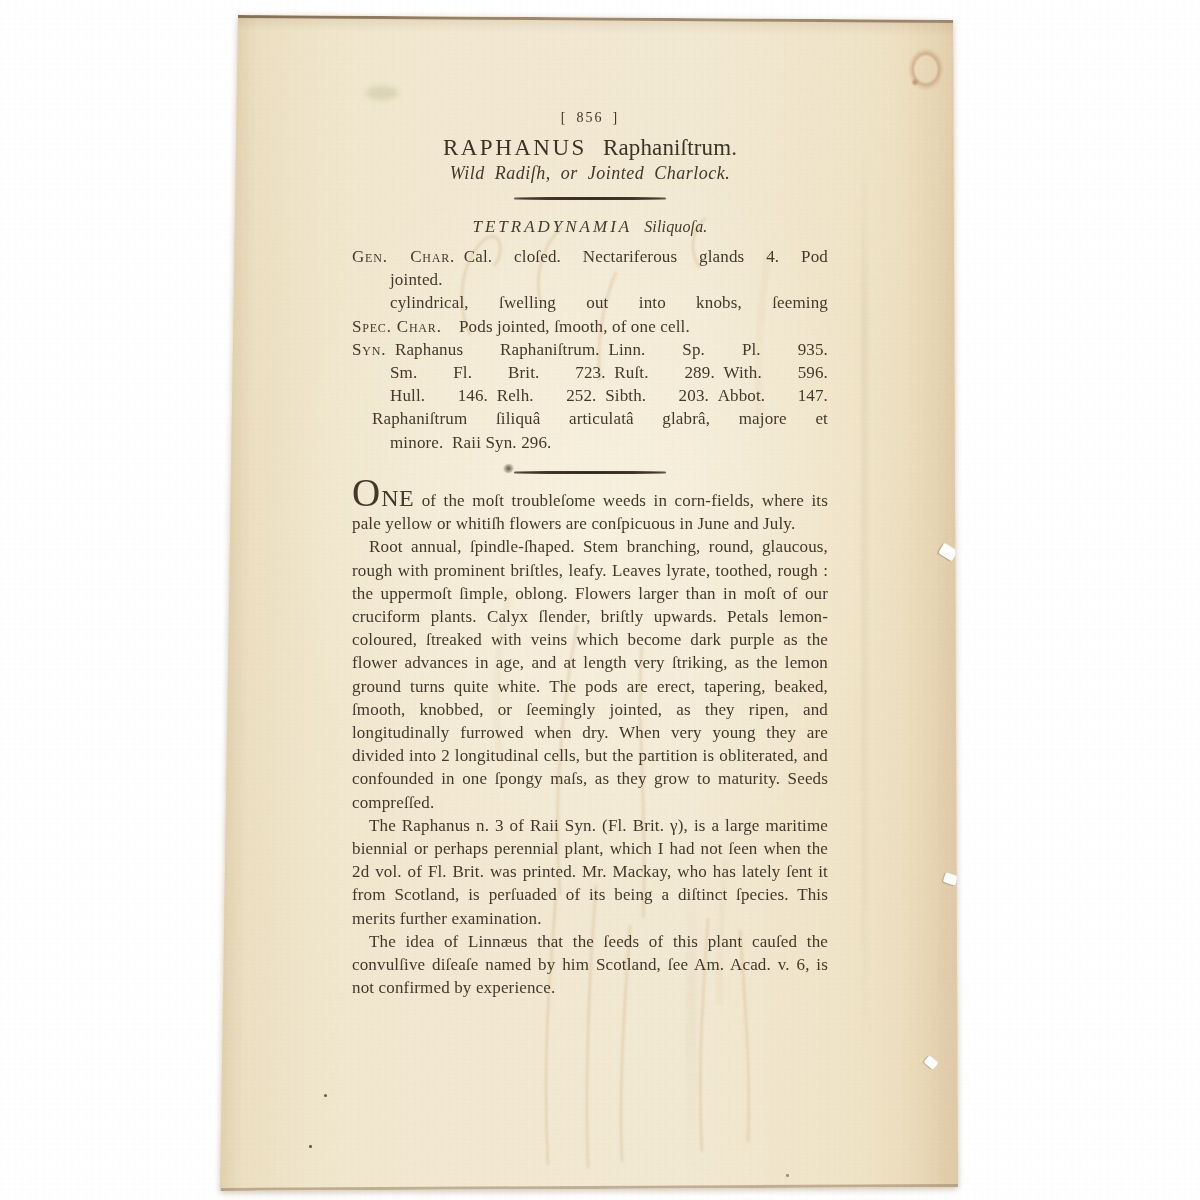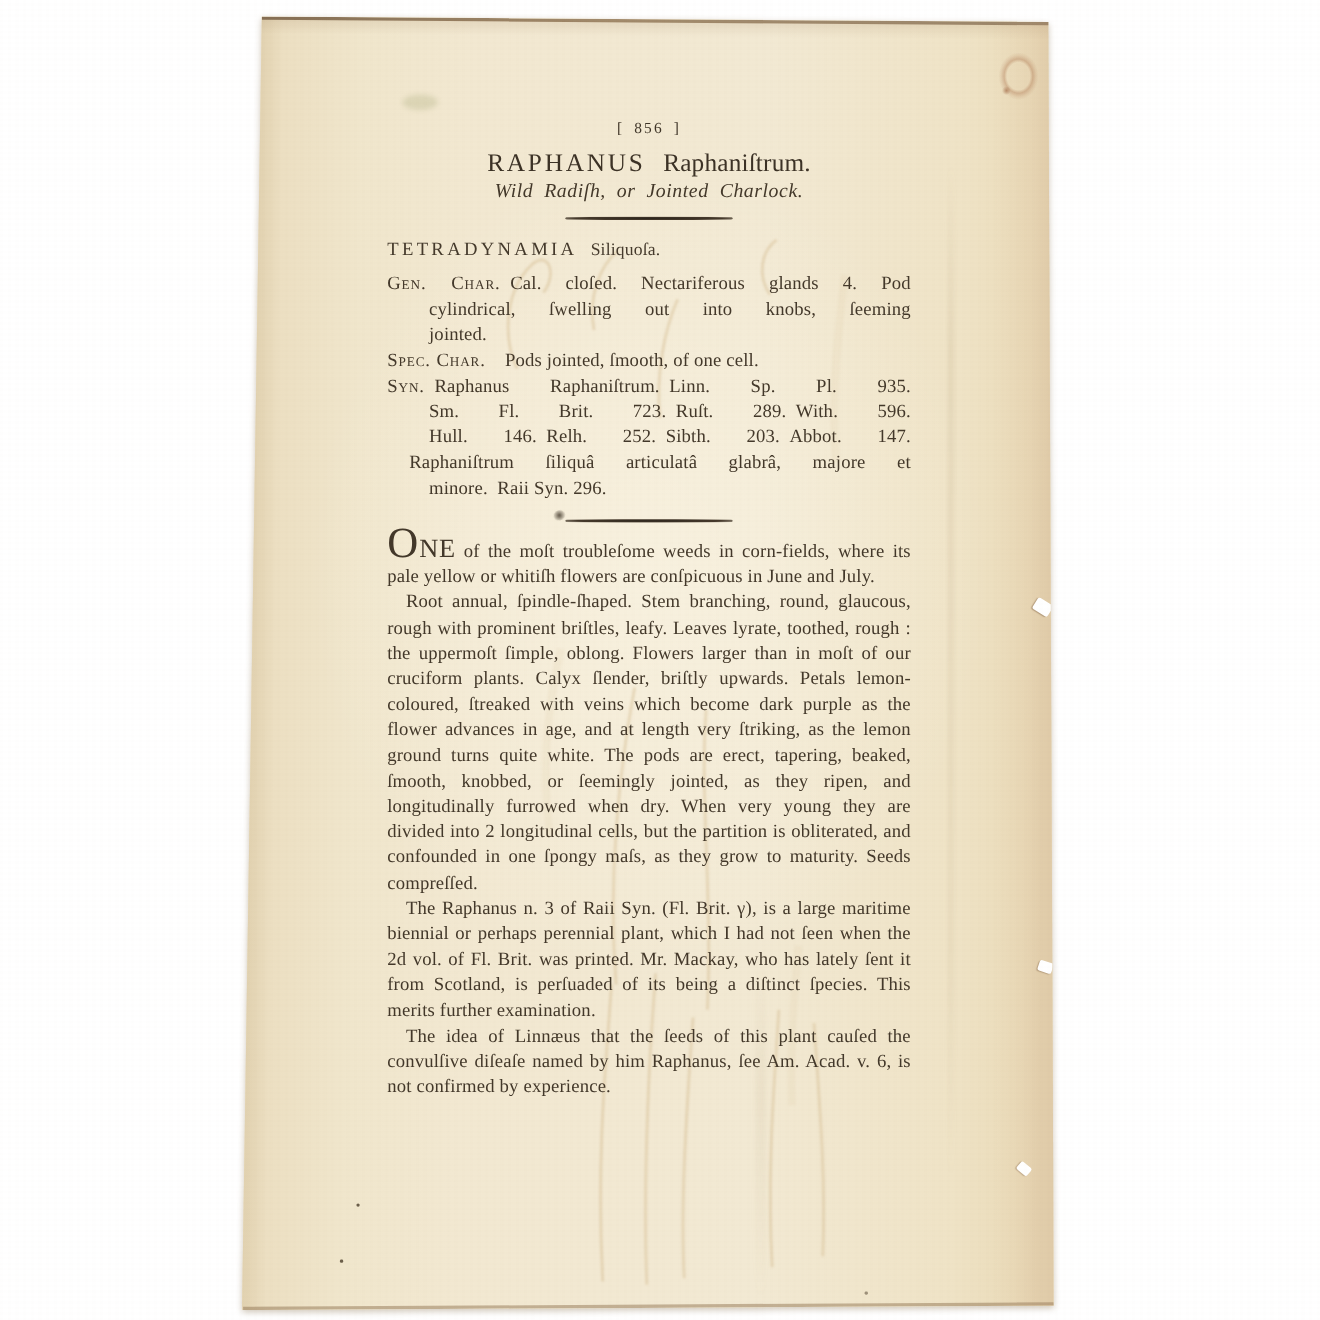--- a/index.html
+++ b/index.html
@@ -73,21 +73,21 @@
   .pagenum { text-align:center; font-size:14px; letter-spacing:2px; margin:8px 0 7px; color:#3e3427; }
   .title   { text-align:center; font-size:23px; margin-bottom:3px; color:#3c3226; }
   .title .genus   { letter-spacing:2.5px; margin-right:16px; }
   .subtitle { text-align:center; font-style:italic; font-size:18px; letter-spacing:.5px; word-spacing:5px; margin-bottom:11px; }
 
   .rule { height:3.2px; width:152px; margin:0 auto; border-radius:2px;
     background:radial-gradient(ellipse at center, #2c251d 0%, #45392b 62%, rgba(69,57,43,0) 100%); }
   .rule1 { margin-bottom:15px; }
   .rule2 { margin-top:17px; }
 
-  .classline { text-align:left; font-size:16px; margin-bottom:7px; color:#453a2c; }
+  .classline { text-align:center; font-style:italic; font-size:16px; margin-bottom:7px; color:#453a2c; }
   .classline .order { letter-spacing:3px; font-size:17px; margin-right:12px; }
 
   .cblock { }
   .tl { text-align:left; }
   .tl.just { text-align:justify; text-align-last:justify; }
   .tl.ind1 { padding-left:38px; }
   .tl.ind2 { padding-left:20px; }
 
   .sc { font-variant:small-caps; letter-spacing:.8px; }
   .i  { }
@@ -159,41 +159,41 @@
 
         <div class="rule rule1"></div>
 
         <div class="classline">
           <span class="order">TETRADYNAMIA</span><span class="section">Siliquoſa.</span>
         </div>
 
         <div>
             <div class="cblock">
               <div class="tl ind0 just"><span class="sc">Gen. Char.</span><span> </span><span class="i">Cal.</span><span> cloſed. </span><span class="i">Nectariferous glands</span><span> 4. </span><span class="i">Pod</span></div>
+              <div class="tl ind1"><span>jointed.</span></div>
               <div class="tl ind1 just"><span>cylindrical, ſwelling out into knobs, ſeeming</span></div>
-              <div class="tl ind1"><span>jointed.</span></div>
             </div>
             <div class="cblock">
               <div class="tl ind0"><span class="sc">Spec. Char.</span><span>  </span><span>Pods jointed, ſmooth, of one cell.</span></div>
             </div>
             <div class="cblock">
               <div class="tl ind0 just"><span class="sc">Syn.</span><span> </span><span>Raphanus Raphaniſtrum. </span><span class="i">Linn. Sp. Pl.</span><span> 935.</span></div>
               <div class="tl ind1 just"><span class="i">Sm. Fl. Brit.</span><span> 723. </span><span class="i">Ruſt.</span><span> 289. </span><span class="i">With.</span><span> 596.</span></div>
               <div class="tl ind1 just"><span class="i">Hull.</span><span> 146. </span><span class="i">Relh.</span><span> 252. </span><span class="i">Sibth.</span><span> 203. </span><span class="i">Abbot.</span><span> 147.</span></div>
               <div class="tl ind2 just"><span>Raphaniſtrum ſiliquâ articulatâ glabrâ, majore et</span></div>
               <div class="tl ind1"><span>minore. </span><span class="i">Raii Syn.</span><span> 296.</span></div>
             </div>
           </div>
 
         <div class="rule rule2"></div>
 
         <div class="body">
             <p class="bp"><span class="dropcap">O</span><span class="dropcap-rest">NE</span><span> of the moſt troubleſome weeds in corn-fields, where its pale yellow or whitiſh flowers are conſpicuous in June and July.</span></p>
             <p class="bp ind"><span>Root annual, ſpindle-ſhaped.  Stem branching, round, glaucous, rough with prominent briſtles, leafy.  Leaves lyrate, toothed, rough : the uppermoſt ſimple, oblong.  Flowers larger than in moſt of our cruciform plants.  Calyx ſlender, briſtly upwards.  Petals lemon-coloured, ſtreaked with veins which become dark purple as the flower advances in age, and at length very ſtriking, as the lemon ground turns quite white. The pods are erect, tapering, beaked, ſmooth, knobbed, or ſeemingly jointed, as they ripen, and longitudinally furrowed when dry.  When very young they are divided into 2 longitudinal cells, but the partition is obliterated, and confounded in one ſpongy maſs, as they grow to maturity.  Seeds compreſſed.</span></p>
             <p class="bp ind"><span>The </span><span class="i">Raphanus</span><span> n. 3 of </span><span class="i">Raii Syn.</span><span class="i"> (Fl. Brit. γ)</span><span>, is a large maritime biennial or perhaps perennial plant, which I had not ſeen when the 2d vol. of </span><span class="i">Fl. Brit.</span><span> was printed.  Mr. Mackay, who has lately ſent it from Scotland, is perſuaded of its being a diſtinct ſpecies.  This merits further examination.</span></p>
-            <p class="bp ind"><span>The idea of Linnæus that the ſeeds of this plant cauſed the convulſive diſeaſe named by him </span><span class="i">Raphanus,</span><span> ſee </span><span class="i">Am. Acad.</span><span> v. 6, is not confirmed by experience.</span></p>
+            <p class="bp ind"><span>The idea of Linnæus that the ſeeds of this plant cauſed the convulſive diſeaſe named by him </span><span class="i">Scotland,</span><span> ſee </span><span class="i">Am. Acad.</span><span> v. 6, is not confirmed by experience.</span></p>
           </div>
       </div>
 
     </div>
   </div>
   <div class="grain"></div>
 </div>
 
 </body></html>

